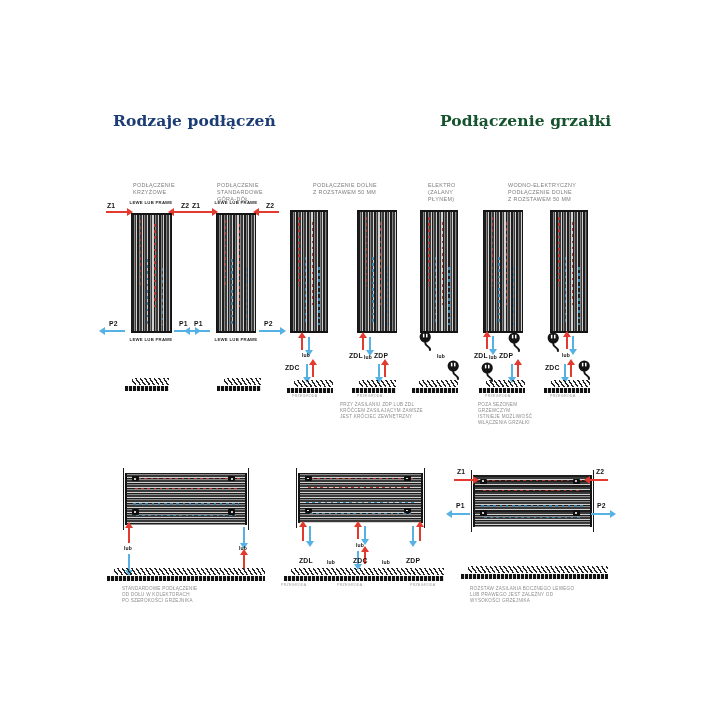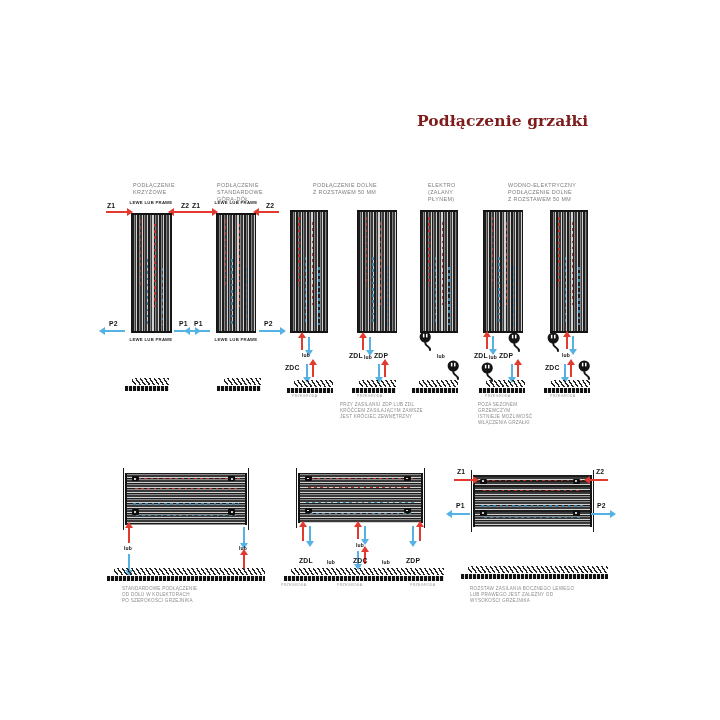--- a/index.html
+++ b/index.html
@@ -66,21 +66,22 @@
   .floor .hatch{display:block;height:7px;margin-left:7px;
                 background:repeating-linear-gradient(55deg,transparent 0 2.4px,#262626 2.4px 3.8px)}
   .floor .slab{display:block;height:4.6px;margin-top:1.2px;background-color:#121212;
                background-image:repeating-linear-gradient(90deg,transparent 0 3.2px,#e0e0e0 3.2px 4px)}
 </style>
 </head>
 <body>
 
 <div class="stage">
 
-  <div class="h1" style="left: 417px; top: 111px; color: #7f1d1d;">Podłączenie grzałki</div>
+  <div class="h1" style="left: 113px; top: 111px; color: rgb(27, 60, 116);">Rodzaje podłączeń</div>
+  <div class="h1" style="left: 440px; top: 111px; color: #14532d;">Podłączenie grzałki</div>
 
   <div class="colhead" style="left:133px;top:182px">PODŁĄCZENIE
 KRZYŻOWE</div>
   <div class="colhead" style="left:217px;top:182px">PODŁĄCZENIE
 STANDARDOWE
 GÓRA-DÓŁ</div>
   <div class="colhead" style="left:313px;top:182px">PODŁĄCZENIE DOLNE
 Z ROZSTAWEM 50 MM</div>
   <div class="colhead" style="left:428px;top:182px">ELEKTRO
 (ZALANY

